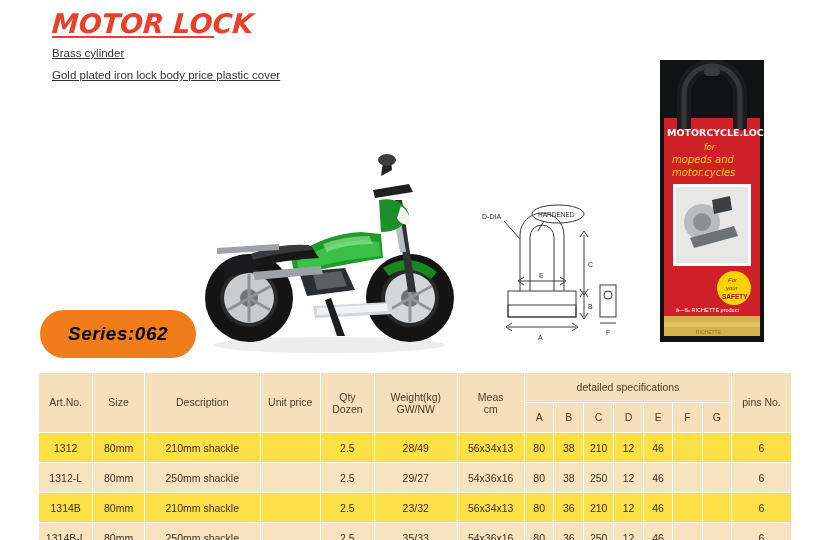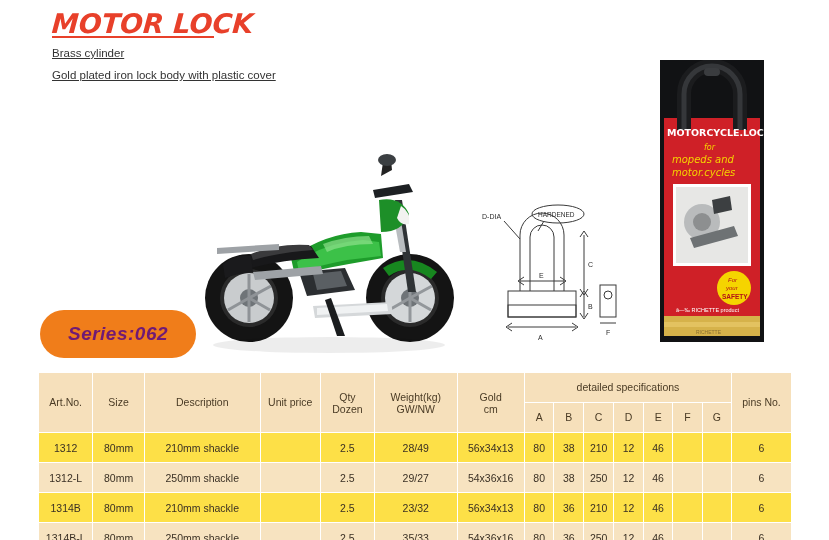--- a/index.html
+++ b/index.html
@@ -69,21 +69,21 @@
     top: 310px;
     width: 156px;
     height: 48px;
     background: #f07d1a;
     border-radius: 24px;
     display: flex;
     align-items: center;
     justify-content: center;
   }
   .series-badge span {
-    color: #701a75;
+    color: #000000;
     font-size: 19px;
     font-weight: bold;
     font-style: italic;
     letter-spacing: 0.5px;
   }
   
   .moto-wrap {
     position: absolute;
     left: 195px;
     top: 140px;
@@ -153,21 +153,21 @@
 </head>
 <body>
 
 <div class="page">
 
   <div class="title">MOTOR LOCK</div>
   <div class="title-underline"></div>
 
   <div class="bullets">
     <div>Brass cylinder</div>
-    <div>Gold plated iron lock body with plastic cover</div>
+    <div>Gold plated iron lock body price plastic cover</div>
   </div>
 
   <div class="packing-label">Packing:</div>
 
   <div class="moto-wrap">
     <svg width="265" height="215" viewBox="0 0 265 215" xmlns="http://www.w3.org/2000/svg">
 
       <circle cx="54" cy="158" r="44" fill="#141414"></circle>
       <circle cx="54" cy="158" r="29" fill="#2a2a2a"></circle>
       <circle cx="54" cy="158" r="25" fill="#c9ccce"></circle>
@@ -327,21 +327,21 @@
         <th class="cell-unit" rowspan="2">Unit price</th>
         <th class="cell-qty" rowspan="2">
           <div class="two-line">Qty</div>
           <div class="two-line">Dozen</div>
         </th>
         <th class="cell-weight" rowspan="2">
           <div class="two-line">Weight(kg)</div>
           <div class="two-line">GW/NW</div>
         </th>
         <th class="cell-meas" rowspan="2">
-          <div class="two-line">Gold</div>
+          <div class="two-line">Meas</div>
           <div class="two-line">cm</div>
         </th>
         <th colspan="7">detailed specifications</th>
         <th class="cell-pins" rowspan="2">pins No.</th>
       </tr>
       <tr>
         <th class="cell-abc">A</th>
         <th class="cell-abc">B</th>
         <th class="cell-abc">C</th>
         <th class="cell-abc">D</th>

